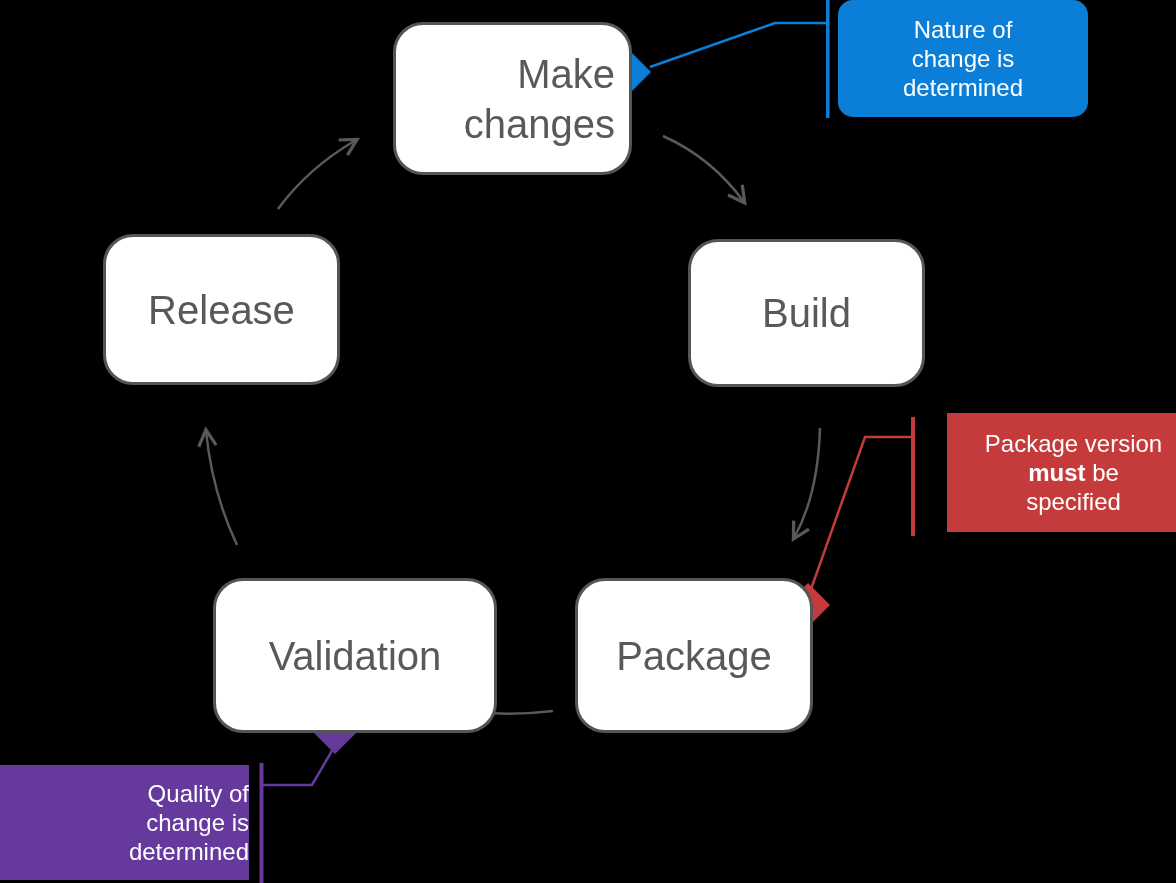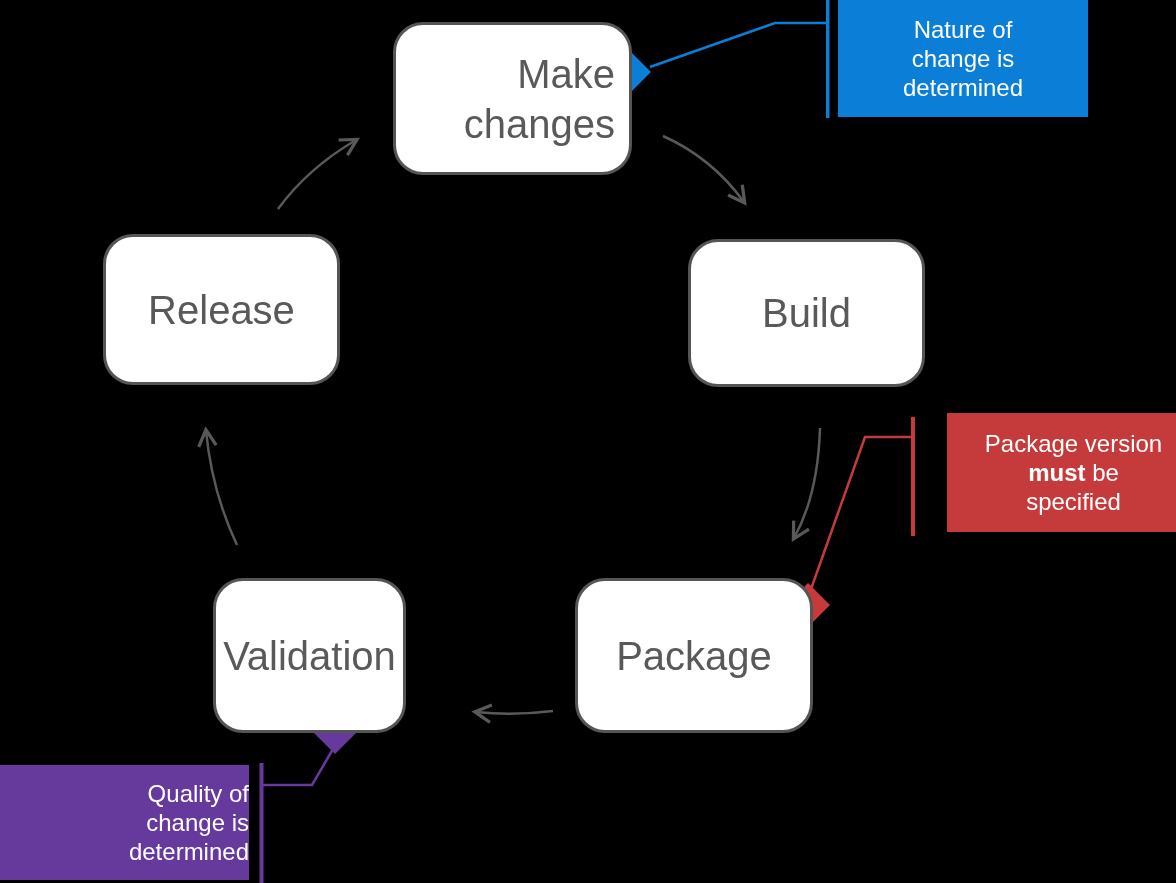--- a/index.html
+++ b/index.html
@@ -49,21 +49,21 @@
   .callout {
     position: absolute;
     color: var(--callout_text, #fff);
     display: flex; flex-direction: column;
     align-items: center; justify-content: center;
     text-align: center;
     font-size: 24px;
     line-height: 29px;
     box-sizing: border-box;
   }
-  .callout.blue   { background: var(--accent_blue, #0b7ed8); }
+  .callout.blue   { background: var(--accent_blue, #0b7ed8); border-radius: 15px; }
   .callout.red    { background: var(--accent_red, #c53b3c); font-size: 24px; margin-left: 24px; }
   .callout.purple { background: var(--accent_purple, #663a9d); align-items: flex-end; }
   .callout b { font-weight: 700; }
 </style>
 </head>
 <body>
 
 <div class="canvas">
 
   <svg class="layer" width="1176" height="883" viewBox="0 0 1176 883">
@@ -101,21 +101,21 @@
   </div>
 
   <div class="node" style="left:103px; top:234px; width:237px; height:151px;">
     <span class="node-label">Release</span>
   </div>
 
   <div class="node" style="left:575px; top:578px; width:238px; height:155px;">
     <span class="node-label">Package</span>
   </div>
 
-  <div class="node" style="left:213px; top:578px; width:193px; height:155px;">
+  <div class="node" style="left:213px; top:578px; width:284px; height:155px;">
     <span class="node-label">Validation</span>
   </div>
 
   <div class="callout blue" style="left:838px; top:0px; width:250px; height:117px;">
     <div class="callout-line">Nature of</div>
     <div class="callout-line">change is</div>
     <div class="callout-line">determined</div>
   </div>
 
   <div class="callout red" style="left:923px; top:413px; width:253px; height:119px;">

